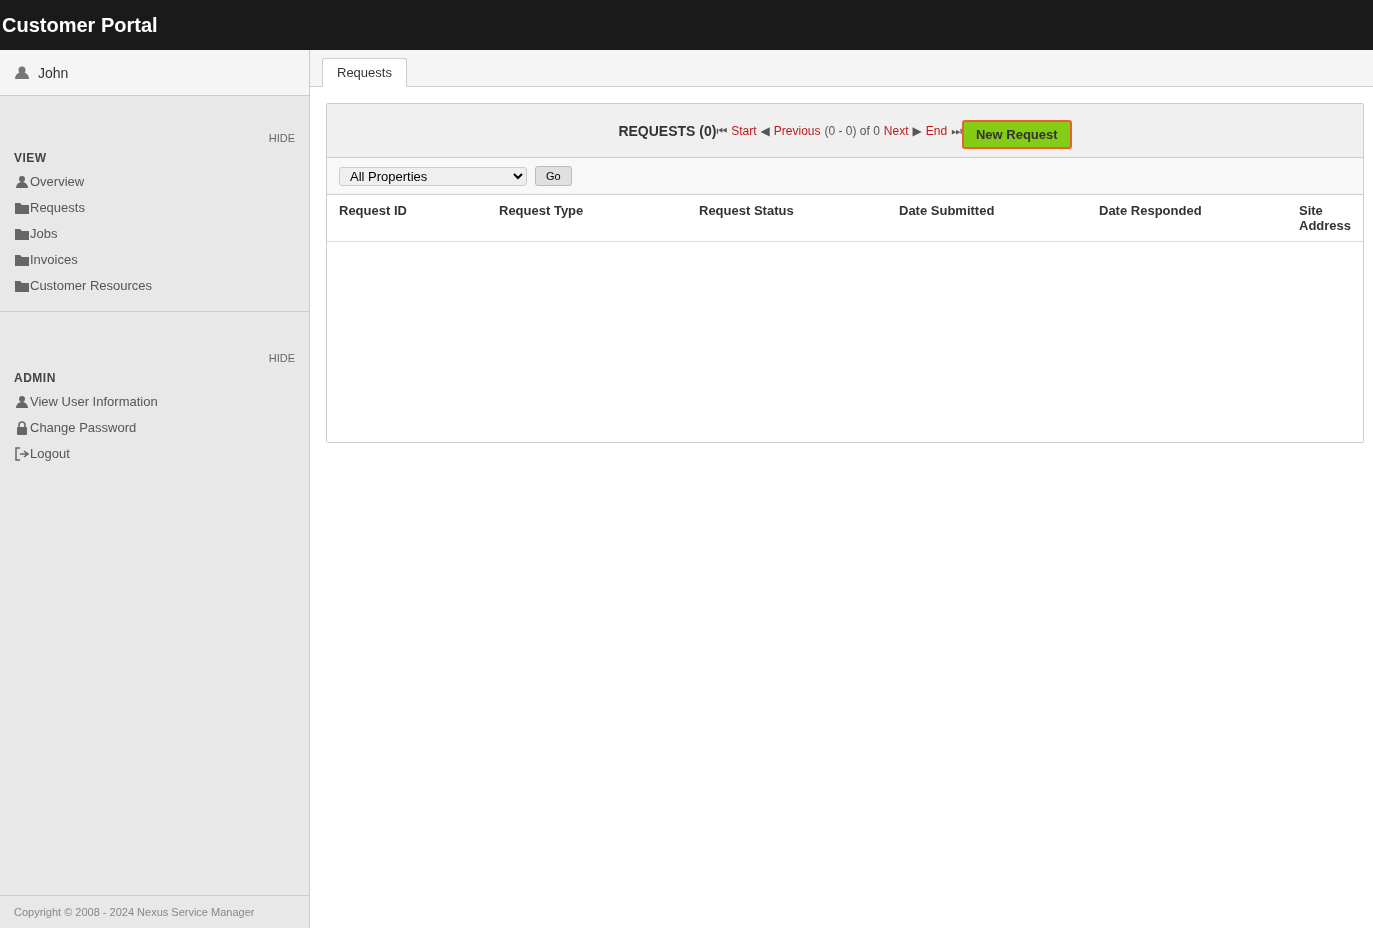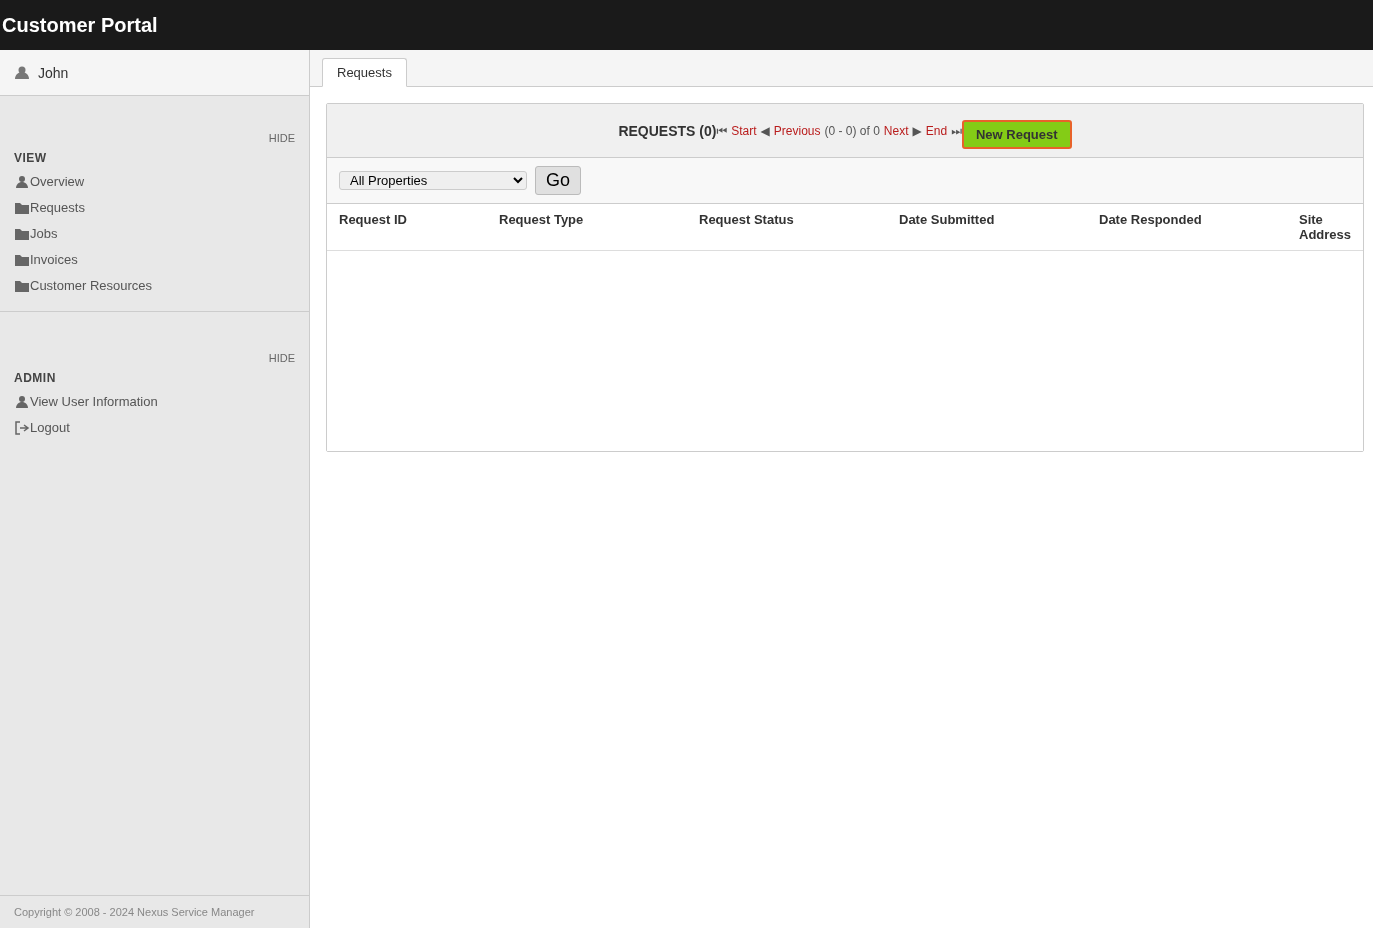--- a/index.html
+++ b/index.html
@@ -205,21 +205,21 @@
       border: 1px solid #ccc;
       border-radius: 3px;
       width: 188px;
     }
 
     #go-btn {
       background: #e0e0e0;
       border: 1px solid #bbb;
       padding: 3px 10px;
       cursor: pointer;
-      font-size: 18px;
+      font-size: 11px;
       border-radius: 3px;
     }
 
     #table-header {
       display: grid;
       grid-template-columns: 160px 200px 200px 200px 200px 1fr;
       padding: 8px 12px;
       border-bottom: 1px solid #ddd;
       background: #fff;
     }
@@ -321,20 +321,29 @@
       <div class="nav-item">
         <span class="nav-icon">
           <svg viewBox="0 0 16 16" fill="#666" width="16" height="16">
             <circle cx="8" cy="5" r="3"></circle>
             <path d="M2 14c0-3.3 2.7-6 6-6s6 2.7 6 6" fill="#666"></path>
           </svg>
         </span>
         <span>View User Information</span>
       </div>
 
+      <div class="nav-item">
+        <span class="nav-icon">
+          <svg viewBox="0 0 16 16" fill="#666" width="16" height="16">
+            <rect x="3" y="7" width="10" height="8" rx="1"></rect>
+            <path d="M5 7V5a3 3 0 016 0v2" fill="none" stroke="#666" stroke-width="1.5"></path>
+          </svg>
+        </span>
+        <span>Change Password</span>
+      </div>
 
       <div class="nav-item">
         <span class="nav-icon">
           <svg viewBox="0 0 16 16" fill="#666" width="16" height="16">
             <path d="M6 2H2v12h4M10 11l4-3-4-3M6 8h8" stroke="#666" stroke-width="1.5" fill="none"></path>
           </svg>
         </span>
         <span>Logout</span>
       </div>
     </div>

